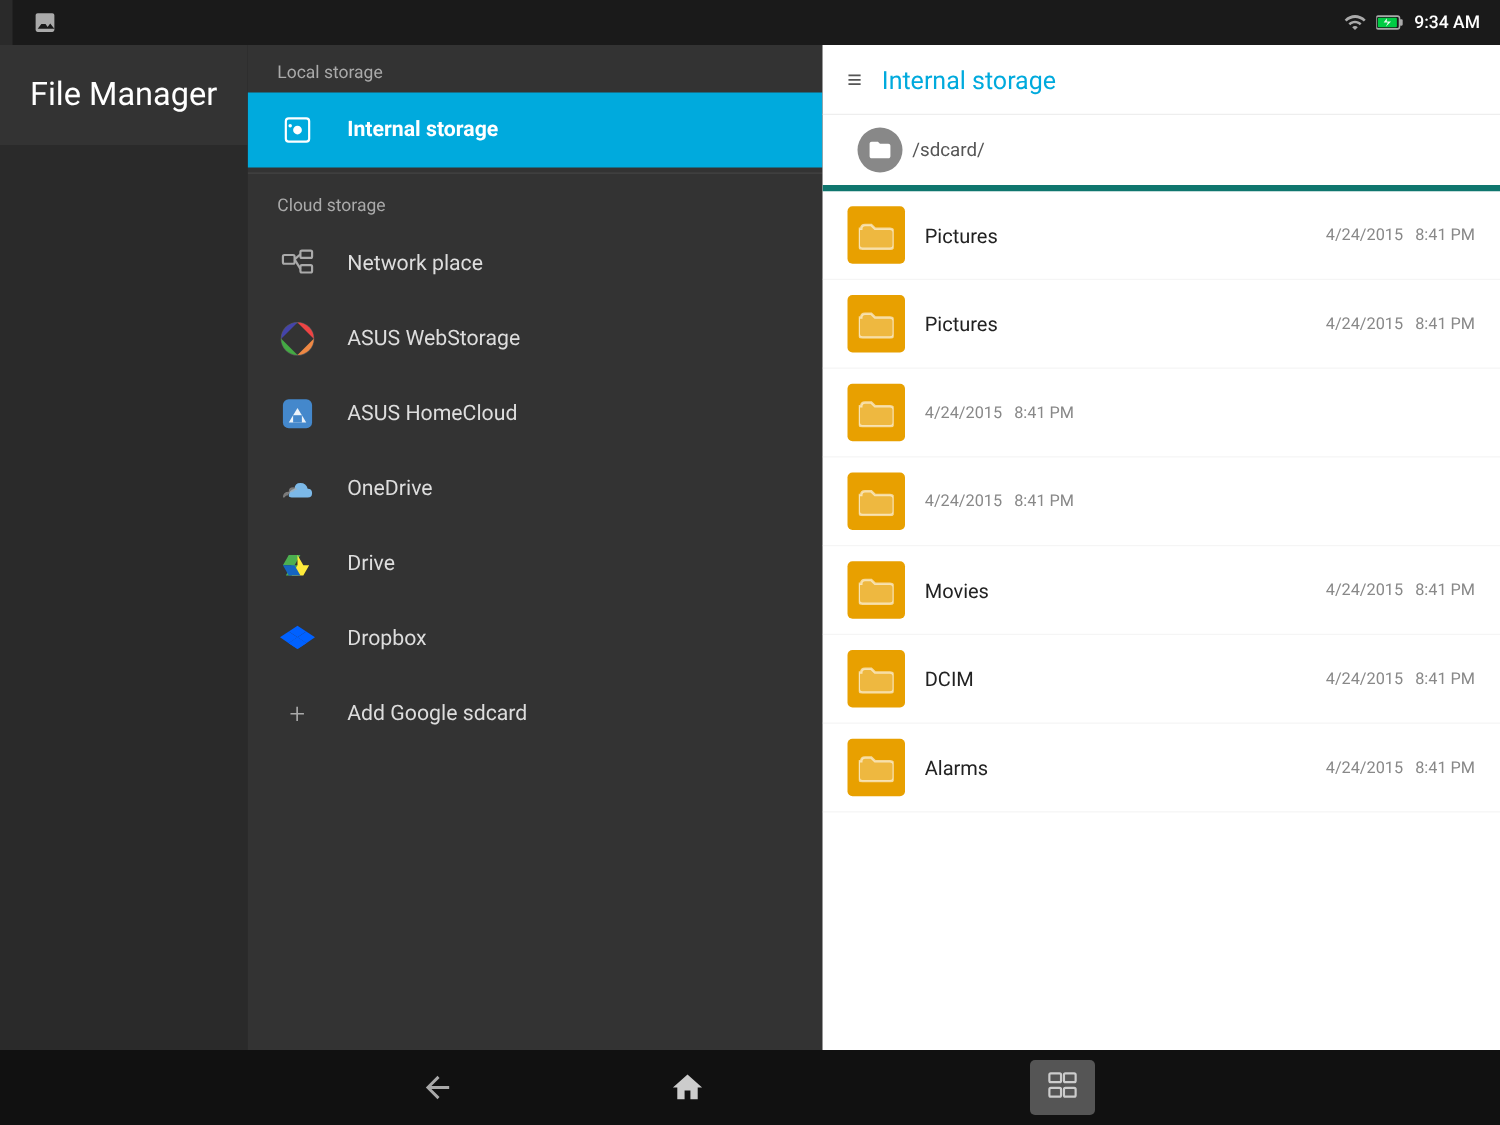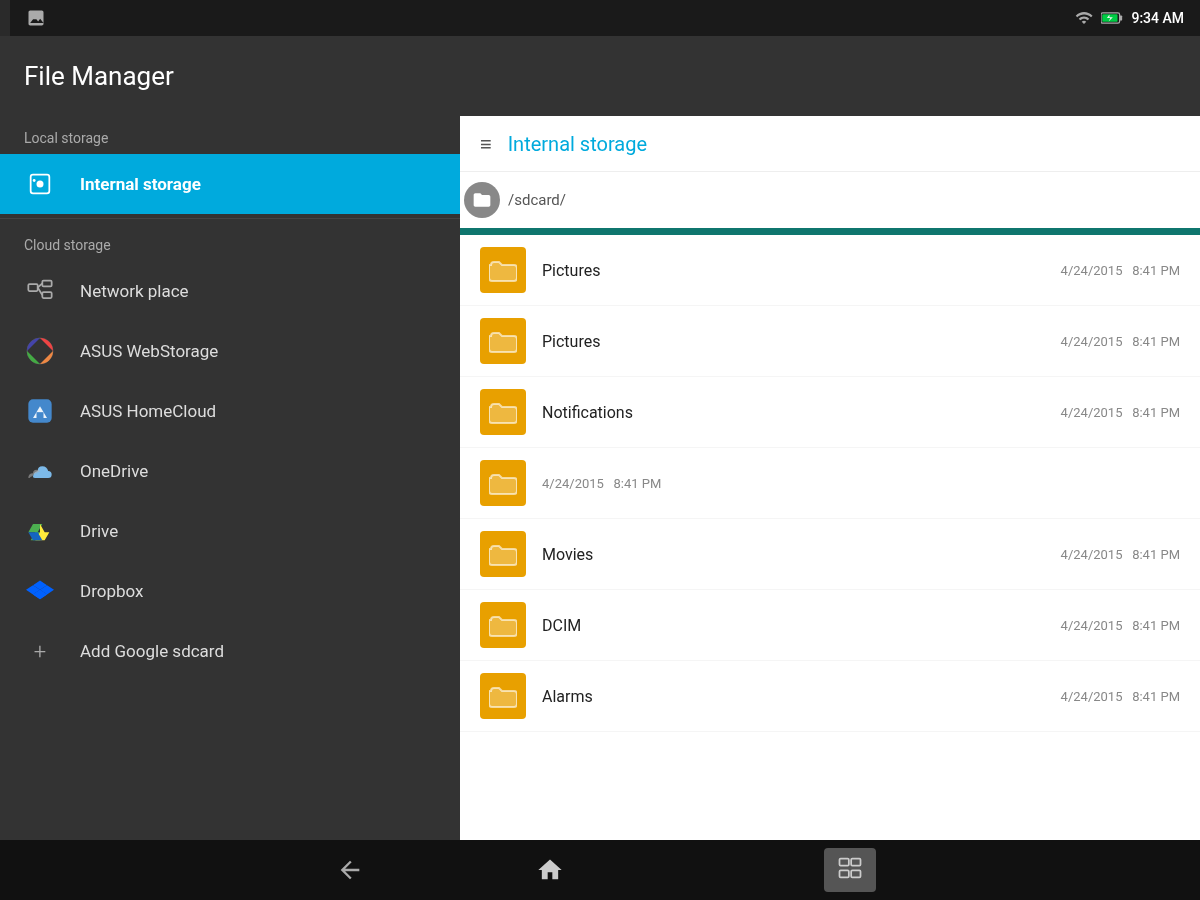--- a/index.html
+++ b/index.html
@@ -42,21 +42,20 @@
       font-weight: 500;
     }
 
     
     .app-container {
       position: absolute;
       top: 36px;
       left: 0; right: 0;
       bottom: 60px;
       display: flex;
-      flex-direction: column;
     }
 
     
     .app-titlebar {
       background: #333;
       padding: 18px 24px;
       height: 80px;
       display: flex;
       align-items: center;
     }
@@ -146,23 +145,23 @@
     .panel-title {
       color: #00aadd;
       font-size: 20px;
       font-weight: 400;
     }
 
     
     .breadcrumb {
       display: flex;
       align-items: center;
-      padding: 10px 4px;
+      padding: 10px 28px;
       gap: 8px;
-      border-bottom: 7px solid #0f766e;
+      border-bottom: 5px solid #0f766e;
     }
     .breadcrumb-icon {
       width: 36px;
       height: 36px;
       border-radius: 50%;
       background: #888;
       display: flex;
       align-items: center;
       justify-content: center;
       color: white;
@@ -412,21 +411,20 @@
           <span class="file-name">Pictures</span>
           <span class="file-meta">4/24/2015&nbsp;&nbsp;&nbsp;8:41 PM</span>
         </div>
 
         <div class="file-row">
           <div class="folder-icon-wrap">
             <svg width="28" height="24" viewBox="0 0 28 24" fill="none">
               <path d="M2 7 Q2 4 5 4 H10 L13 7 H25 Q28 7 28 10 V20 Q28 23 25 23 H3 Q0 23 0 20 V7z" fill="rgba(255,255,255,0.25)" stroke="rgba(255,255,255,0.6)" stroke-width="2"></path>
             </svg>
           </div>
-          <span class="file-name">Notifications</span>
           <span class="file-meta">4/24/2015&nbsp;&nbsp;&nbsp;8:41 PM</span>
         </div>
 
         <div class="file-row">
           <div class="folder-icon-wrap">
             <svg width="28" height="24" viewBox="0 0 28 24" fill="none">
               <path d="M2 7 Q2 4 5 4 H10 L13 7 H25 Q28 7 28 10 V20 Q28 23 25 23 H3 Q0 23 0 20 V7z" fill="rgba(255,255,255,0.25)" stroke="rgba(255,255,255,0.6)" stroke-width="2"></path>
             </svg>
           </div>
           <span class="file-meta">4/24/2015&nbsp;&nbsp;&nbsp;8:41 PM</span>

